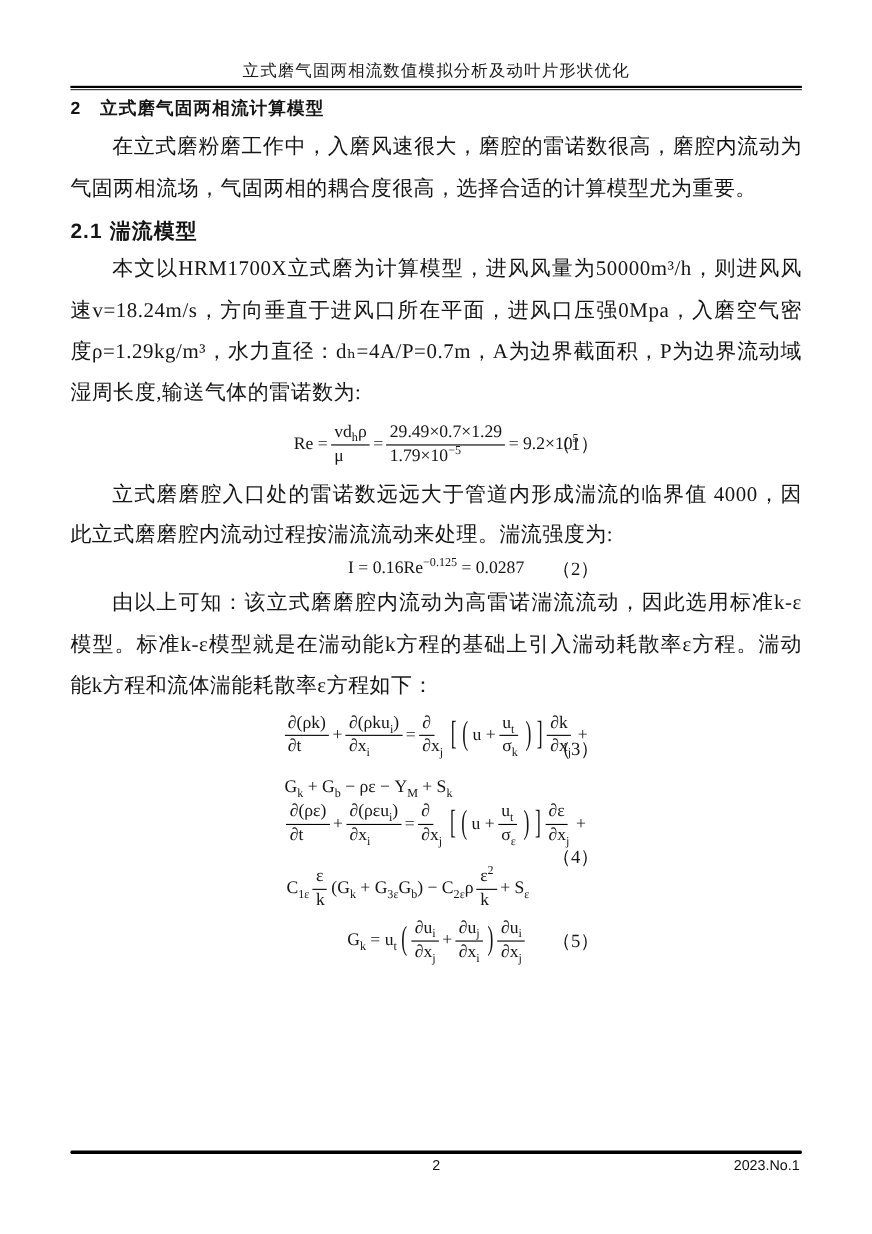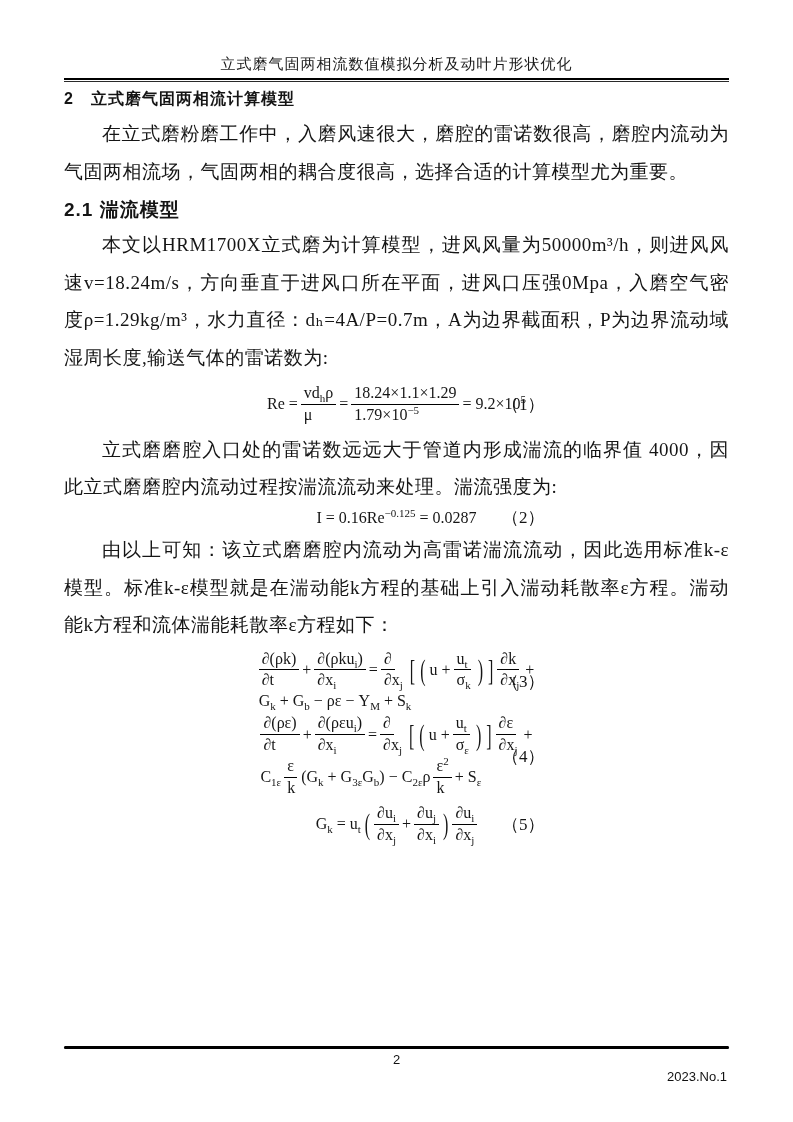--- a/index.html
+++ b/index.html
@@ -25,36 +25,36 @@
   }
   
   .equation{position:relative;text-align:center;}
   .eq1{margin:8px 0 6px 0;}
   .eq2{margin:2px 0 4px 0;}
   .eq3{margin:6px 0 4px 0;}
   .eq4{margin:2px 0 2px 0;}
   .eq5{margin:6px 0 0 0;}
   .eq-lines{display:inline-block;text-align:left;vertical-align:middle;}
   .eq-line{display:flex;align-items:center;gap:3px;font-size:16px;white-space:nowrap;}
-  .eq-line + .eq-line{margin-top:2px;}
+  .eq-line + .eq-line{margin-top:18px;}
   .frac{display:inline-flex;flex-direction:column;align-items:flex-start;line-height:1.18;}
   .fnum{border-bottom:1px solid #000;padding:0 3px 1px 3px;text-align:center;}
   .fden{padding:1px 3px 0 3px;text-align:center;}
   .bigb{transform:scaleY(1.9);display:inline-block;padding:0 1px;font-weight:300;}
   .eq-label{position:absolute;left:438px;top:50%;transform:translateY(-50%);font-size:17px;}
   .eq-label-top{top:20px;transform:none;}
   sub{font-size:11px;line-height:0;}
   sup{font-size:11px;line-height:0;}
   
   .footer{position:absolute;left:64px;right:64px;top:1046px;}
   .footer-rule{height:3px;background:#000;border-radius:2px/3px;}
   .footer-row{position:relative;height:20px;margin-top:2px;font-size:13px;
     font-family:"Liberation Sans","DejaVu Sans",sans-serif;color:#111;}
   .page-number{position:absolute;left:50%;transform:translateX(-50%);top:1px;}
-  .issue{position:absolute;right:2px;top:18px;}
+  .issue{position:absolute;right:2px;top:1px;}
 </style>
 </head>
 <body>
 
 <div class="page">
 
   <div class="header">
     <div class="running-title">立式磨气固两相流数值模拟分析及动叶片形状优化</div>
     <div class="header-rule"></div>
   </div>
@@ -73,21 +73,21 @@
     <div class="equation eq1">
       <span class="eq-lines">
         <span class="eq-line">
           <span>Re =</span>
           <span class="frac">
             <span class="fnum">vd<sub>h</sub>ρ</span>
             <span class="fden">μ</span>
           </span>
           <span>=</span>
           <span class="frac">
-            <span class="fnum">18.24×1.1×1.29</span>
+            <span class="fnum">29.49×0.7×1.29</span>
             <span class="fden">1.79×10<sup>−5</sup></span>
           </span>
           <span>= 9.2×10<sup>5</sup></span>
         </span>
       </span>
       <span class="eq-label">（1）</span>
     </div>
 
     <p class="para indent">立式磨磨腔入口处的雷诺数远远大于管道内形成湍流的临界值 4000，因此立式磨磨腔内流动过程按湍流流动来处理。湍流强度为:</p>
 

